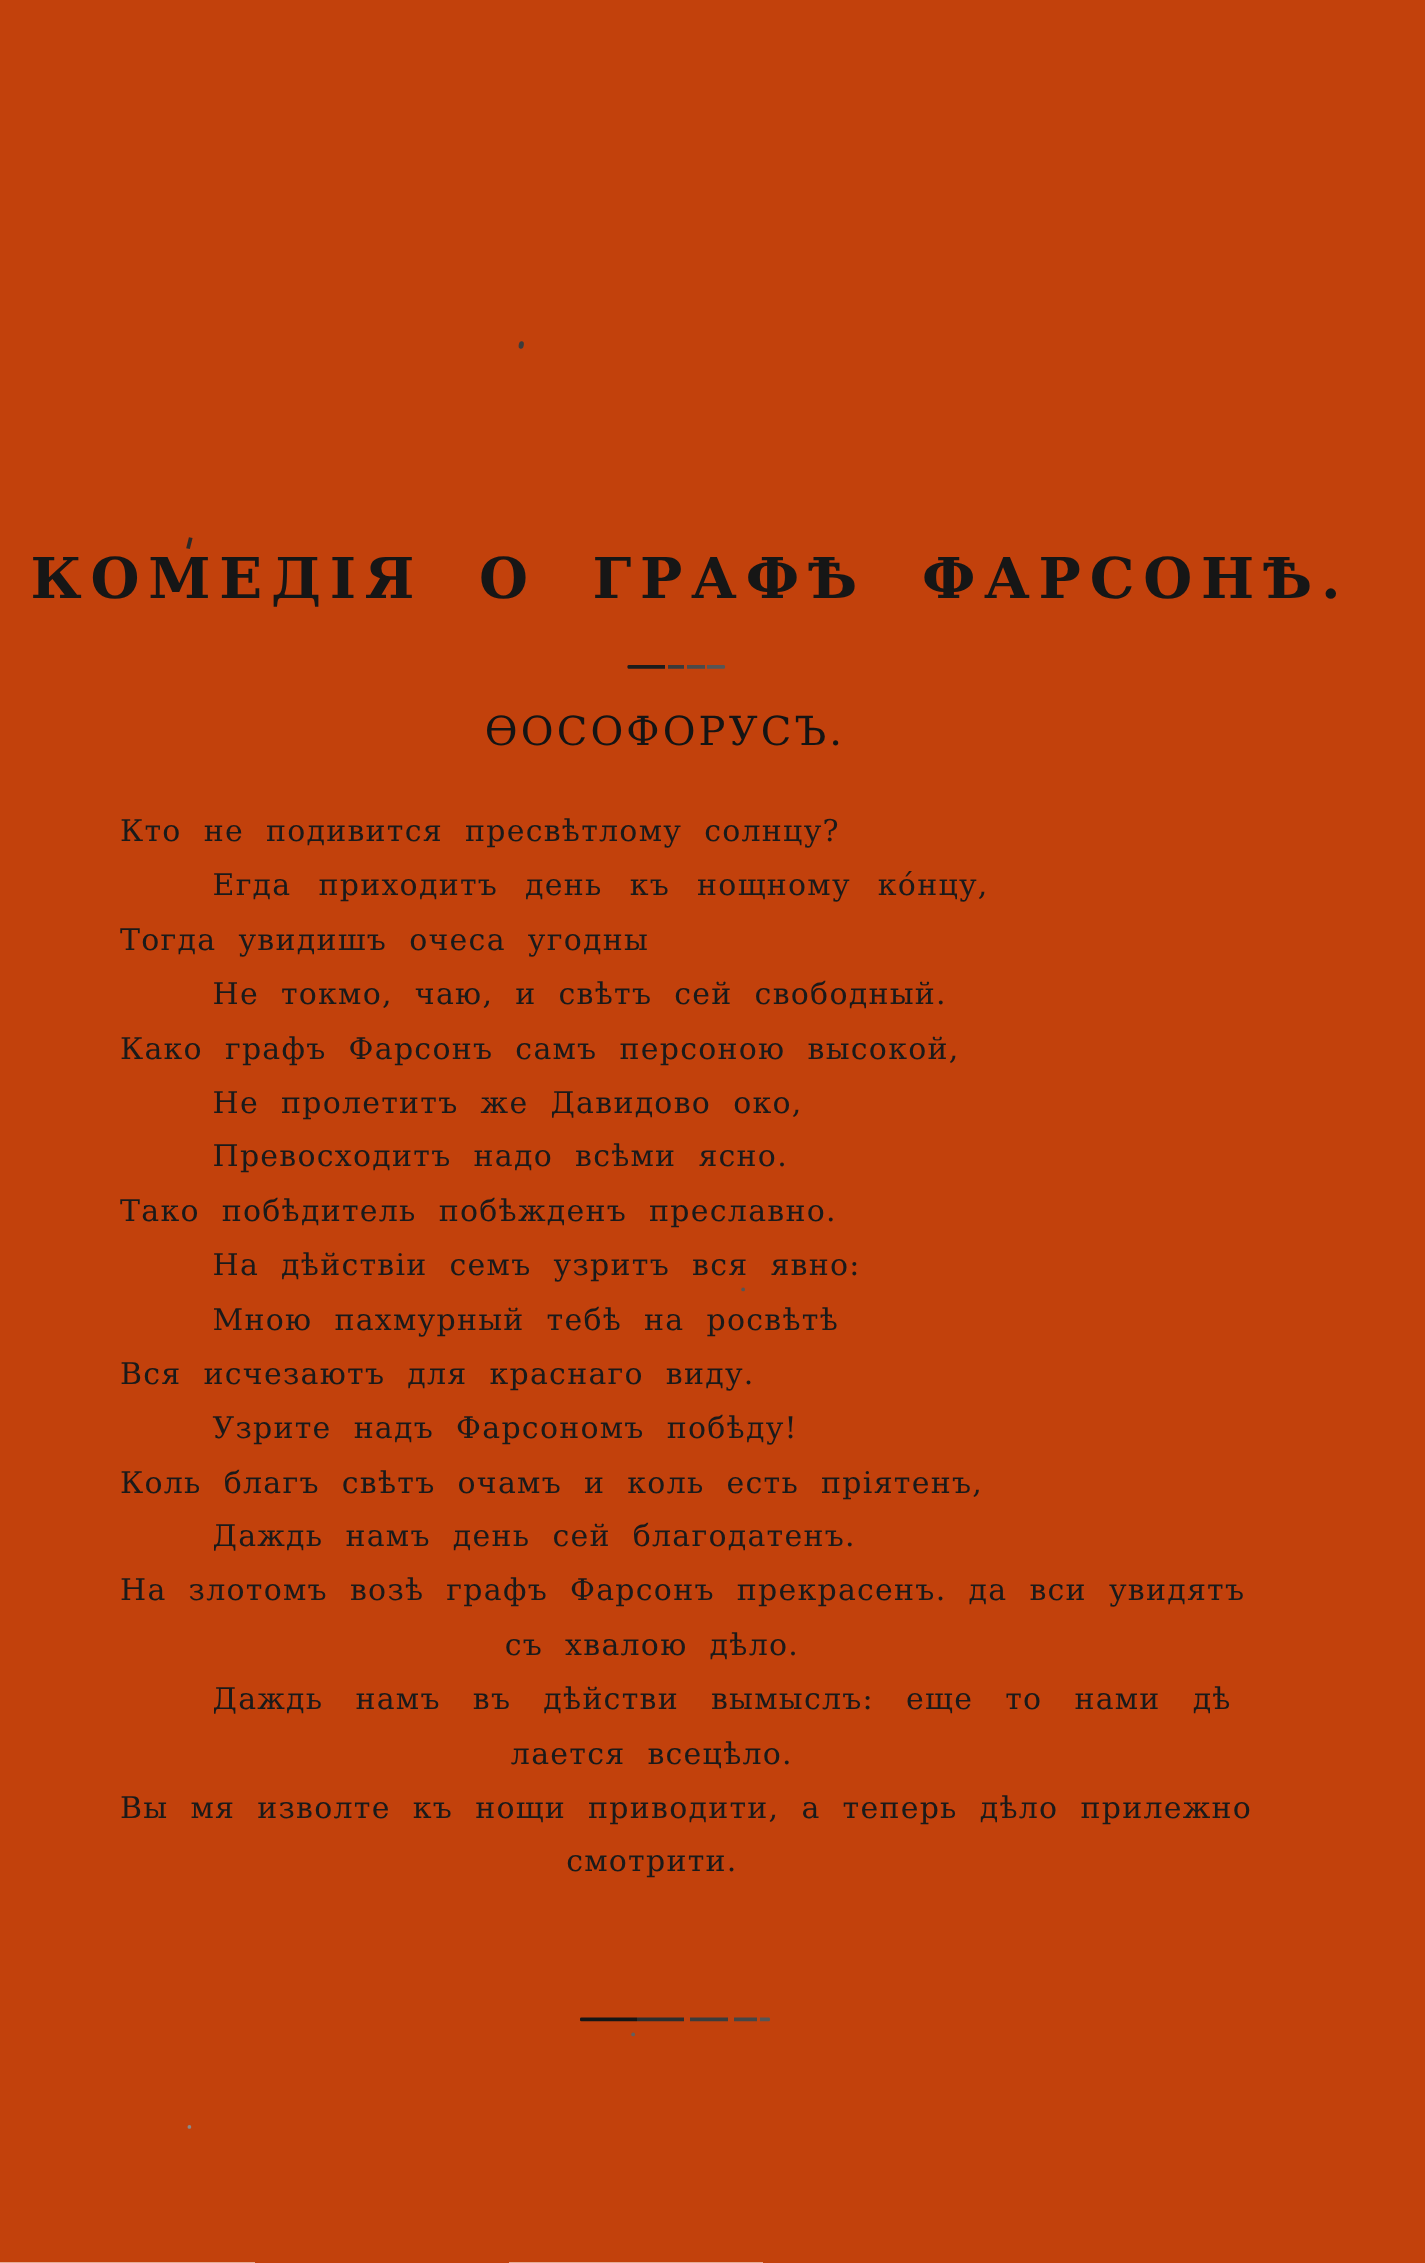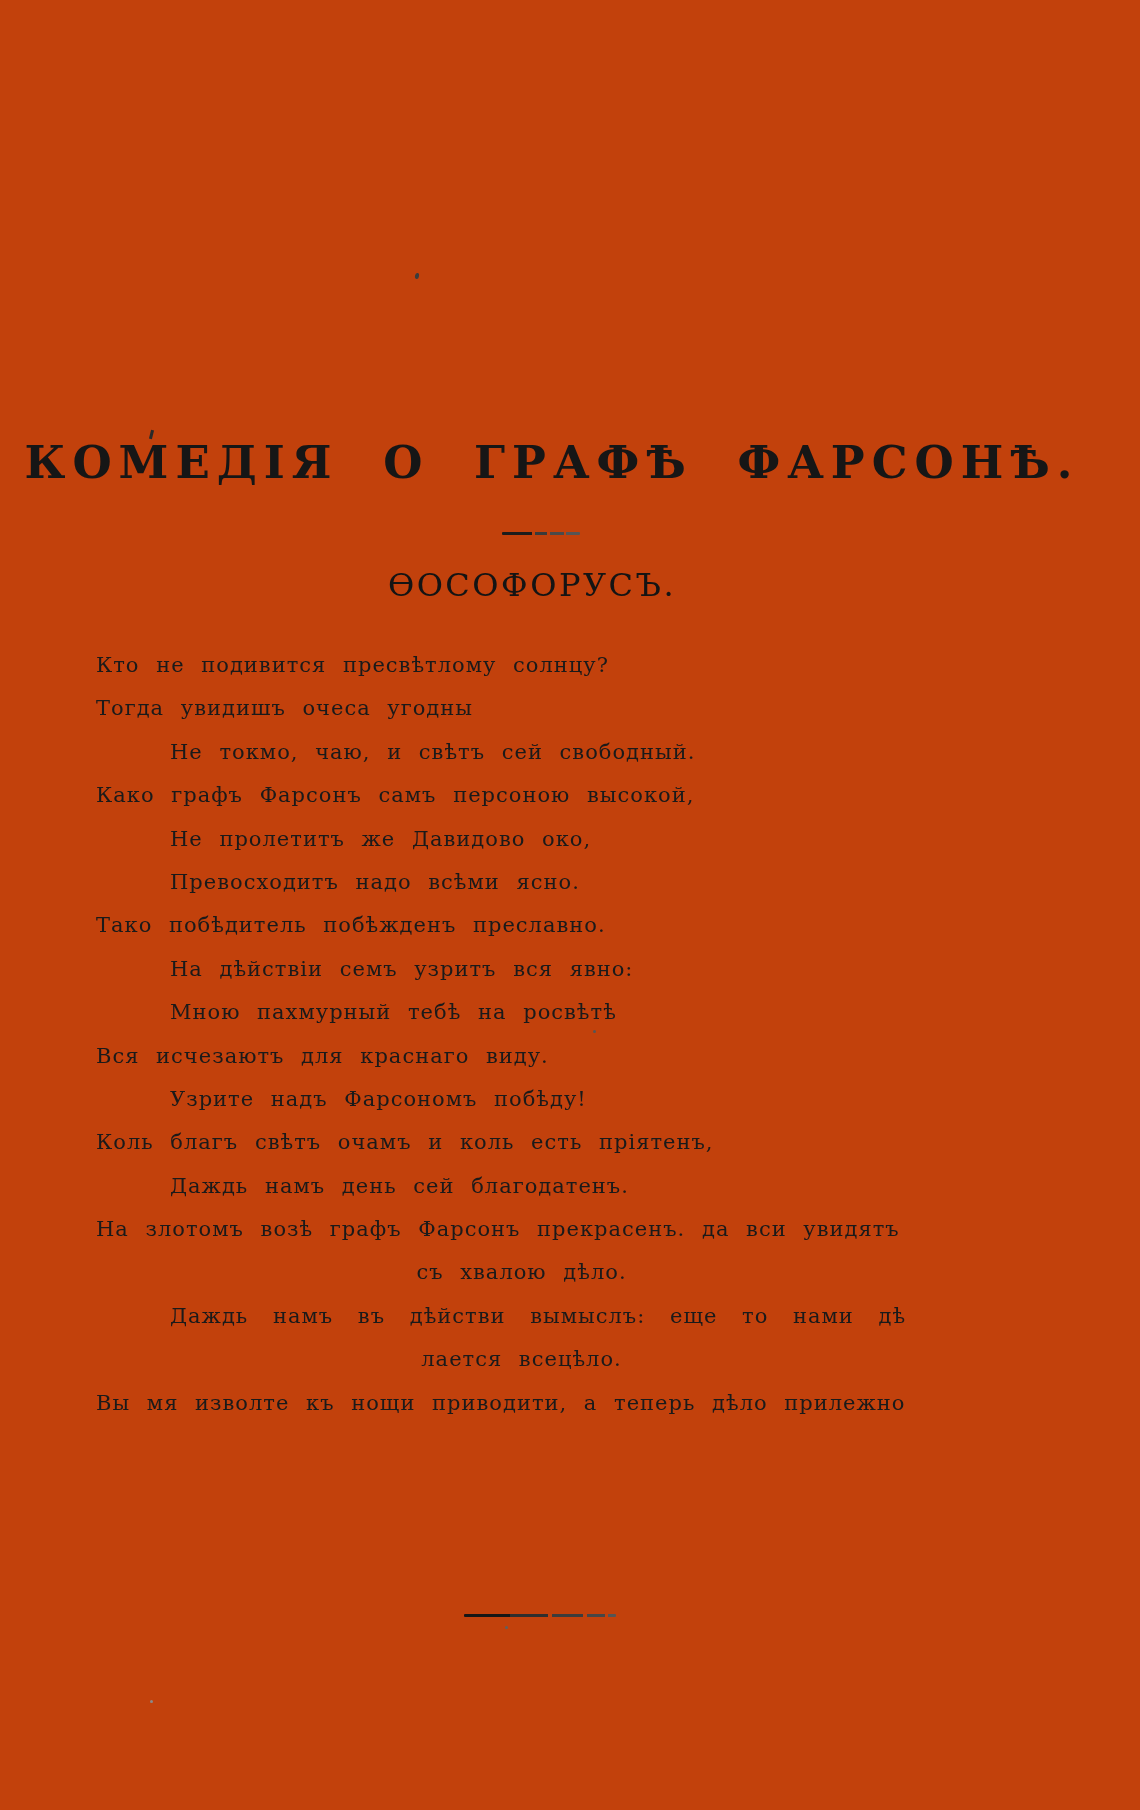--- a/index.html
+++ b/index.html
@@ -69,21 +69,21 @@
     font-weight: normal;
     letter-spacing: 2.5px;
     color: #141414;
   }
 
   .poem {
     position: absolute;
     left: 96px;
     top: 644px;
     width: 965px;
-    font-size: 21px;
+    font-size: 24px;
     line-height: 43.4px;
     letter-spacing: 1px;
     word-spacing: 9px;
     color: #1a1a1a;
   }
   .line {
     height: 43.4px;
     white-space: nowrap;
   }
   .line.indent { padding-left: 74px; }
@@ -115,36 +115,38 @@
   <div class="ink-mark"></div>
 
   <h1 class="title">КОМЕДІЯ О ГРАФѢ ФАРСОНѢ.</h1>
 
   <div class="divider divider-1"></div>
 
   <h2 class="heading">ѲОСОФОРУСЪ.</h2>
 
   <div class="poem">
       <div class="line left">Кто не подивится пресвѣтлому солнцу?</div>
+      <div class="line indent" style="word-spacing: 13px;">Егда приходитъ день къ нощному ко́нцу,</div>
       <div class="line left">Тогда увидишъ очеса угодны</div>
       <div class="line indent">Не токмо, чаю, и свѣтъ сей свободный.</div>
       <div class="line left">Како графъ Фарсонъ самъ персоною высокой,</div>
       <div class="line indent">Не пролетитъ же Давидово око,</div>
       <div class="line indent">Превосходитъ надо всѣми ясно.</div>
       <div class="line left">Тако побѣдитель побѣжденъ преславно.</div>
       <div class="line indent">На дѣйствіи семъ узритъ вся явно:</div>
       <div class="line indent">Мною пахмурный тебѣ на росвѣтѣ</div>
       <div class="line left">Вся исчезаютъ для краснаго виду.</div>
       <div class="line indent">Узрите надъ Фарсономъ побѣду!</div>
       <div class="line left">Коль благъ свѣтъ очамъ и коль есть пріятенъ,</div>
       <div class="line indent">Даждь намъ день сей благодатенъ.</div>
       <div class="line left">На злотомъ возѣ графъ Фарсонъ прекрасенъ. да вси увидятъ</div>
       <div class="line right">съ хвалою дѣло.</div>
       <div class="line indent" style="word-spacing: 17px;">Даждь намъ въ дѣйстви вымыслъ: еще то нами дѣ</div>
       <div class="line right">лается всецѣло.</div>
       <div class="line left">Вы мя изволте къ нощи приводити, а теперь дѣло прилежно</div>
+      <div class="line right">смотрити.</div>
     </div>
 
   <div class="divider divider-2"></div>
   <div class="speck s2"></div>
   <div class="speck s3"></div>
   <div class="speck s4"></div>
 </div>
 
 </body></html>

